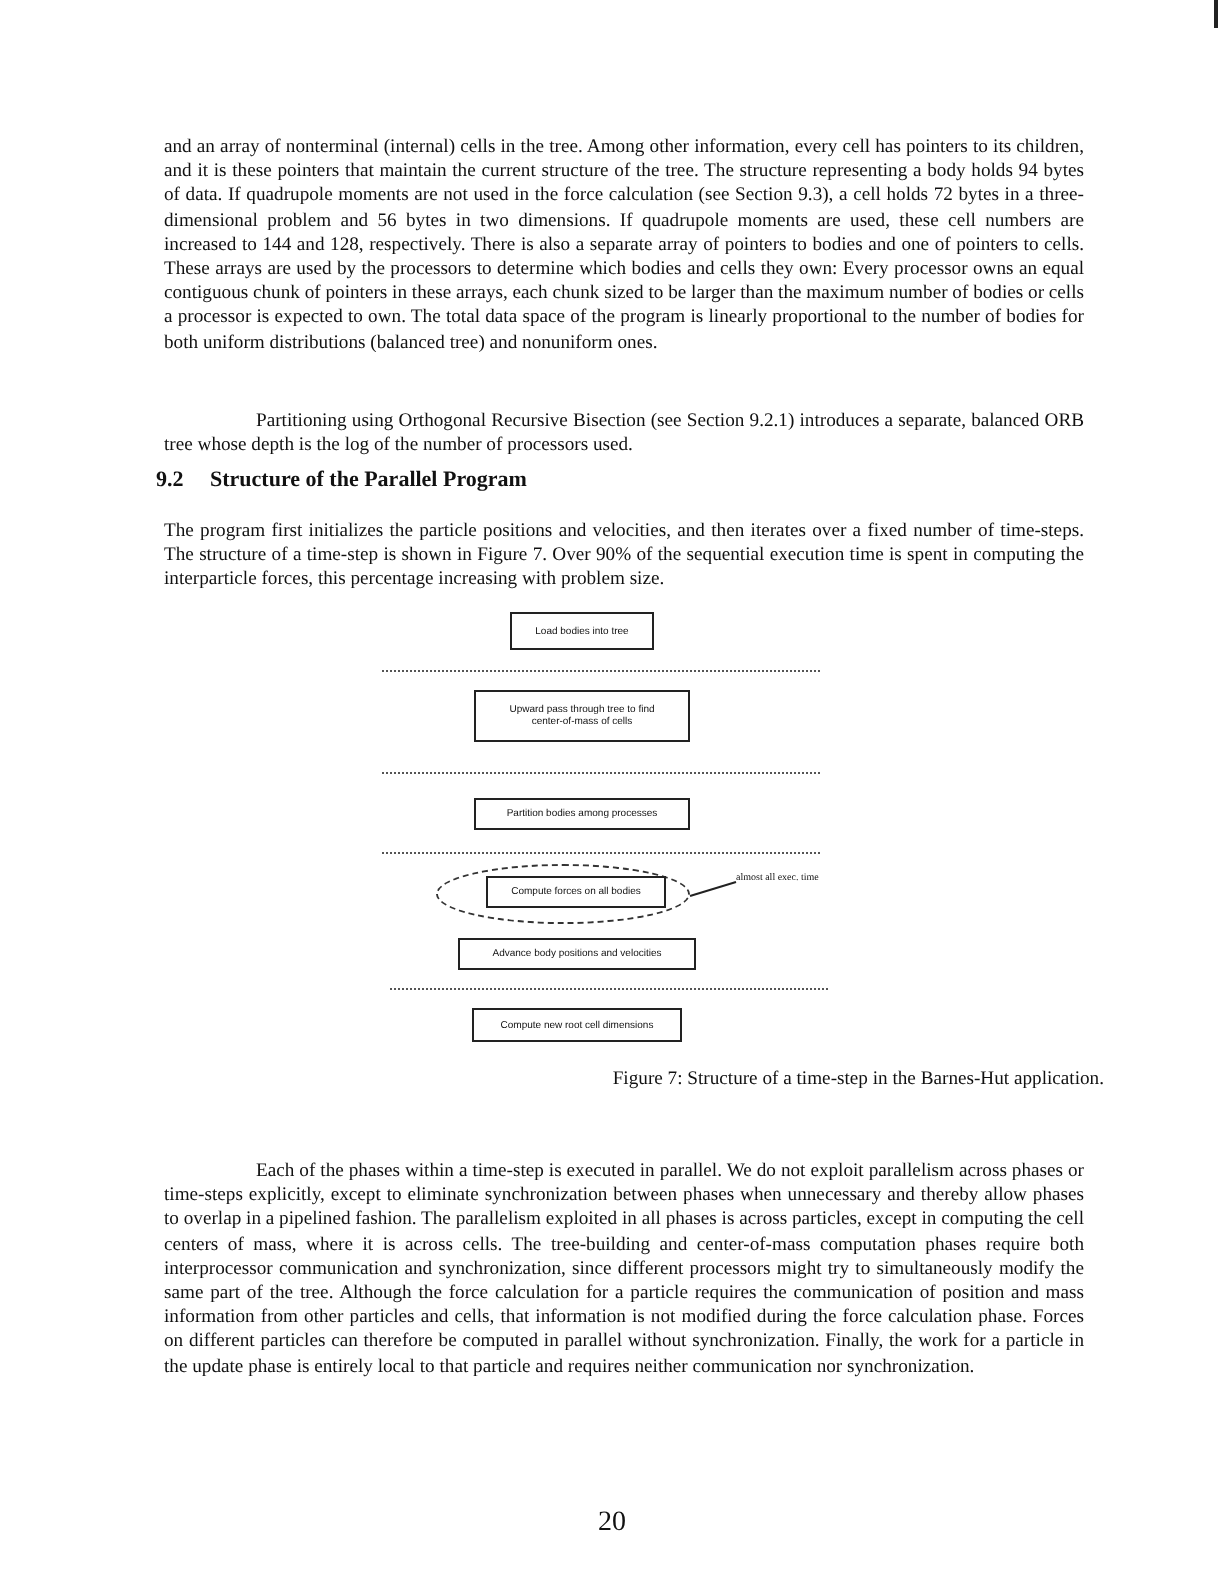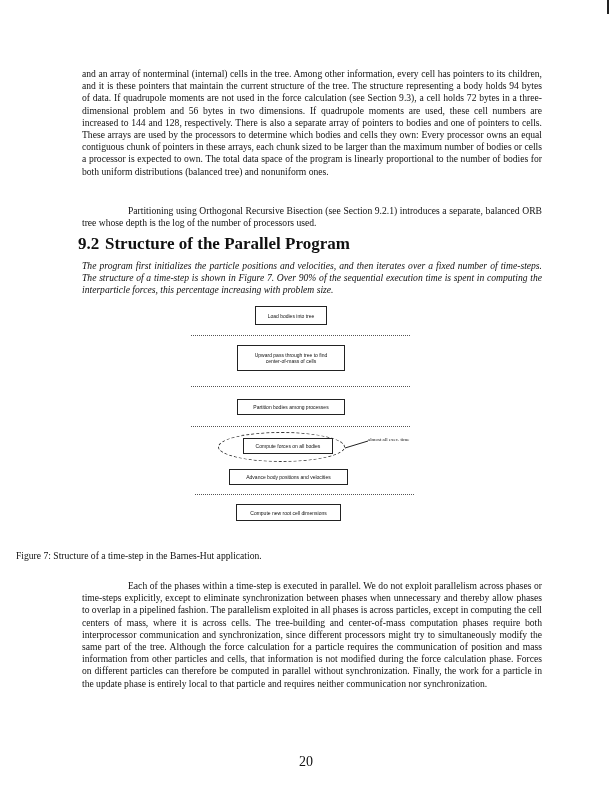--- a/index.html
+++ b/index.html
@@ -2,43 +2,43 @@
 <html><head>
 <meta charset="utf-8">
 <style>
   html, body { margin:0; padding:0; background:#fff; }
   body { width:612px; height:791px; position:relative; overflow:hidden;
          font-family:"Liberation Serif", serif; color:#111; }
   .edge-mark { position:absolute; left:607px; top:0; width:2px; height:14px; background:#222; }
   .para { position:absolute; left:78px; width:460px; font-size:9.6px; line-height:12.2px;
           text-align:justify; margin:4px; }
   .indent { text-indent:46px; }
-  .heading { position:absolute; left:78px; top:234px; font-size:17px; font-weight:bold; margin:0; }
+  .heading { position:absolute; left:78px; top:234px; font-size:11px; font-weight:bold; margin:0; }
   .heading .num { display:inline-block; width:27px; }
   .fig { position:absolute; left:0; top:0; width:612px; height:791px; pointer-events:none; }
   .box { position:absolute; border:1px solid #222; font-family:"Liberation Sans", sans-serif;
          font-size:5px; line-height:6px; text-align:center; display:flex; align-items:center;
          justify-content:center; box-sizing:border-box; background:#fff; }
   .dash { position:absolute; height:0; border-top:1px dotted #555; }
   .ellipse { position:absolute; border:1px dashed #333; border-radius:50%; box-sizing:border-box; }
   .note { position:absolute; left:368px; top:437px; font-size:5px; line-height:6px; }
-  .caption { position:absolute; left:0; width:552px; top:534px; text-align:left; font-size:9.6px; margin:16px; }
+  .caption { position:absolute; left:0; width:552px; top:534px; text-align:right; font-size:9.6px; margin:0; }
   .pagenum { position:absolute; left:0; width:612px; top:754px; text-align:center; font-size:14px; margin:0; }
 </style>
 </head>
 <body>
 
 <div class="edge-mark"></div>
 
 <p class="para" style="top:64px;">and an array of nonterminal (internal) cells in the tree. Among other information, every cell has pointers to its children, and it is these pointers that maintain the current structure of the tree. The structure representing a body holds 94 bytes of data. If quadrupole moments are not used in the force calculation (see Section 9.3), a cell holds 72 bytes in a three-dimensional problem and 56 bytes in two dimensions. If quadrupole moments are used, these cell numbers are increased to 144 and 128, respectively. There is also a separate array of pointers to bodies and one of pointers to cells. These arrays are used by the processors to determine which bodies and cells they own: Every processor owns an equal contiguous chunk of pointers in these arrays, each chunk sized to be larger than the maximum number of bodies or cells a processor is expected to own. The total data space of the program is linearly proportional to the number of bodies for both uniform distributions (balanced tree) and nonuniform ones.</p>
 <p class="para indent" style="top:201px;">Partitioning using Orthogonal Recursive Bisection (see Section 9.2.1) introduces a separate, balanced ORB tree whose depth is the log of the number of processors used.</p>
 
 <h2 class="heading"><span class="num">9.2</span><span>Structure of the Parallel Program</span></h2>
 
-<p class="para" style="top:256px;font-style:italic;">The program first initializes the particle positions and velocities, and then iterates over a fixed number of time-steps. The structure of a time-step is shown in Figure 7. Over 90% of the sequential execution time is spent in computing the interparticle forces, this percentage increasing with problem size.</p>
+<p class="para" style="top:256px;">The program first initializes the particle positions and velocities, and then iterates over a fixed number of time-steps. The structure of a time-step is shown in Figure 7. Over 90% of the sequential execution time is spent in computing the interparticle forces, this percentage increasing with problem size.</p>
 
 <div class="fig">
   <div class="box" style="left:255px;top:306px;width:72px;height:19px;">Load bodies into tree</div>
   <div class="dash" style="left:191px;top:335px;width:219px;"></div>
   <div class="box" style="left:237px;top:345px;width:108px;height:26px;padding:0 14px;">Upward pass through tree to find center-of-mass of cells</div>
   <div class="dash" style="left:191px;top:386px;width:219px;"></div>
   <div class="box" style="left:237px;top:399px;width:108px;height:16px;">Partition bodies among processes</div>
   <div class="dash" style="left:191px;top:426px;width:219px;"></div>
   <div class="ellipse" style="left:218px;top:432px;width:127px;height:30px;"></div>
   <div class="box" style="left:243px;top:438px;width:90px;height:16px;">Compute forces on all bodies</div>

